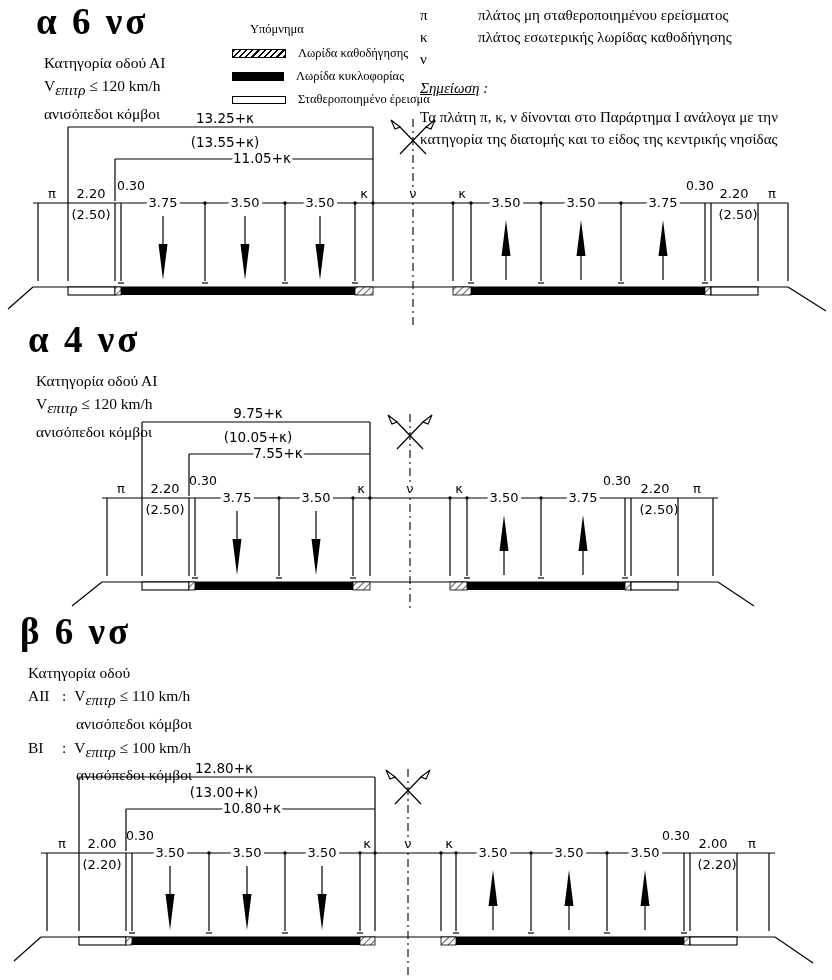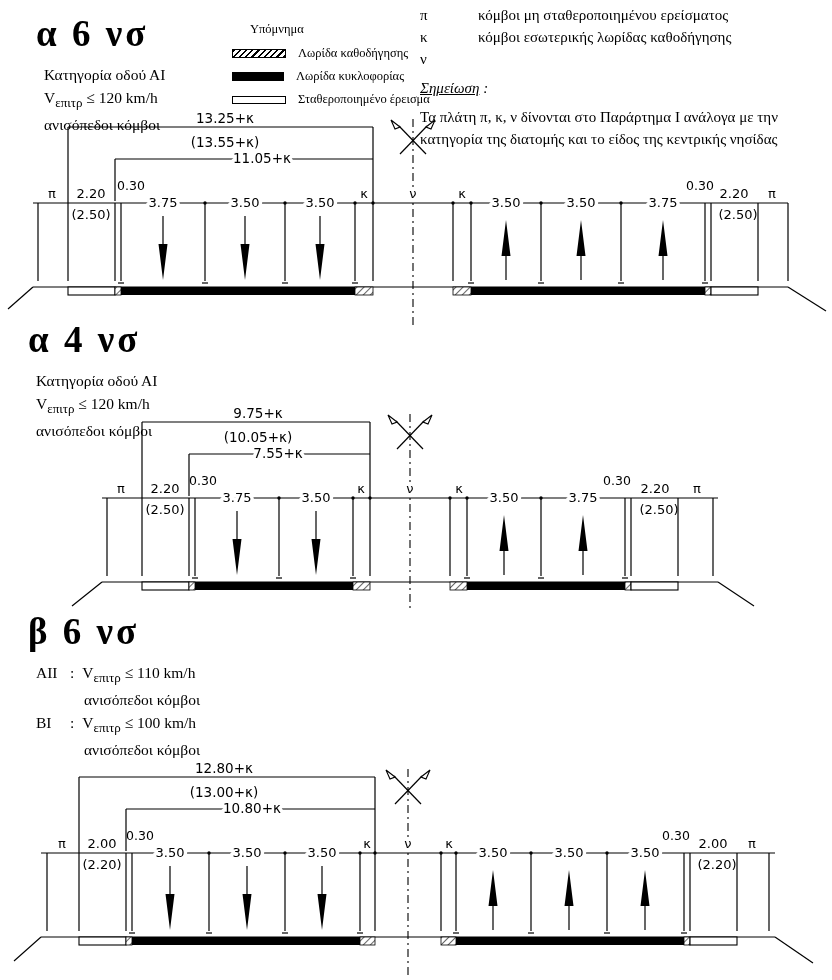--- a/index.html
+++ b/index.html
@@ -9,21 +9,21 @@
     font-family:"Liberation Serif", serif;
     overflow:hidden;
   }
   
   .titleblock{position:absolute;}
   .titleblock h1{
     font:bold 37px "Liberation Serif", serif;
     margin:0 0 9px 0;letter-spacing:3px;
   }
   .titleblock p{font:15.5px/1.38 "Liberation Serif", serif;margin:2px 8px;}
-  sub{font-size:13px;}
+  sub{font-size:15px;font-style:italic;}
   .code{display:inline-block;width:34px;}
   .colon{display:inline-block;margin-right:8px;}
   .indent{padding-left:48px;}
 
   .legend{position:absolute;left:232px;top:22px;font-family:Liberation Serif, serif;}
   .legend-title{font-size:12.5px;margin:0 0 9px 18px;}
   .legend-item{display:flex;align-items:center;margin:8px 0;font-size:12.5px;white-space:nowrap;}
   .sw{display:inline-block;width:52px;height:8px;margin-right:12px;flex:0 0 auto;}
   .sw-black{background:#000;height:9px;}
   .sw-hatch{border:1px solid #000;background:repeating-linear-gradient(135deg,#000 0 1.6px,#fff 1.6px 4.4px);height:7px;}
@@ -45,21 +45,21 @@
   svg text.sm{font-size:12.5px;}
   svg text.halo{paint-order:stroke;stroke:#fff;stroke-width:7px;stroke-linejoin:round;}
   svg rect.white{fill:#fff;stroke:#000;stroke-width:1.1;}
   svg rect.black{fill:#000;}
   svg rect.hatchf{fill:url(#hatch);stroke:#000;stroke-width:0.8;}
   svg .flag{fill:#fff;stroke:#000;stroke-width:1.1;}
 </style>
 </head>
 <body>
 
-<div class="titleblock" style="left:36px;top:12px;">
+<div class="titleblock" style="left:36px;top:0;">
   <h1>α 6 νσ</h1>
   <p>Κατηγορία οδού ΑΙ</p>
   <p><span>V</span><sub>επιτρ</sub><span> ≤ 120 km/h</span></p>
   <p>ανισόπεδοι κόμβοι</p>
 </div>
 
 <div class="legend">
   <div class="legend-title">Υπόμνημα</div>
   <div class="legend-item">
     <span class="sw sw-hatch"></span>
@@ -71,42 +71,43 @@
   </div>
   <div class="legend-item">
     <span class="sw sw-white"></span>
     <span>Σταθεροποιημένο έρεισμα</span>
   </div>
 </div>
 
 <div class="notes">
   <div class="def">
     <span class="sym">π</span>
-    <span>κόμβοι μη σταθεροποιημένου ερείσματος</span>
+    <span>πλάτος μη σταθεροποιημένου ερείσματος</span>
   </div>
   <div class="def">
     <span class="sym">κ</span>
-    <span>κόμβοι εσωτερικής λωρίδας καθοδήγησης</span>
+    <span>πλάτος εσωτερικής λωρίδας καθοδήγησης</span>
   </div>
   <div class="def">
     <span class="sym">ν</span>
   </div>
   <div class="note-title"><span class="u">Σημείωση</span><span> :</span></div>
   <div class="note-text">Τα πλάτη π, κ, ν δίνονται στο Παράρτημα Ι ανάλογα με την κατηγορία της διατομής και το είδος της κεντρικής νησίδας</div>
 </div>
 
 <div class="titleblock" style="left:28px;top:318px;">
   <h1>α 4 νσ</h1>
   <p>Κατηγορία οδού ΑΙ</p>
   <p><span>V</span><sub>επιτρ</sub><span> ≤ 120 km/h</span></p>
   <p>ανισόπεδοι κόμβοι</p>
 </div>
 
-<div class="titleblock" style="left:28px;top:610px;">
+<div class="titleblock" style="left:20px;top:610px;">
   <h1>β 6 νσ</h1>
+  <p>Κατηγορία οδού</p>
   <p><span class="code">ΑΙΙ</span><span class="colon">:</span><span>V</span><sub>επιτρ</sub><span> ≤ 110 km/h</span></p>
   <p class="indent">ανισόπεδοι κόμβοι</p>
   <p><span class="code">ΒΙ</span><span class="colon">:</span><span>V</span><sub>επιτρ</sub><span> ≤ 100 km/h</span></p>
   <p class="indent">ανισόπεδοι κόμβοι</p>
 </div>
 
 <svg class="diagram" style="top:113px;" width="832" height="217" viewBox="0 0 832 217">
   <defs>
     <pattern id="hatch" width="5" height="8" patternUnits="userSpaceOnUse" patternTransform="rotate(45)">
       <rect width="5" height="8" fill="#fff"></rect>

